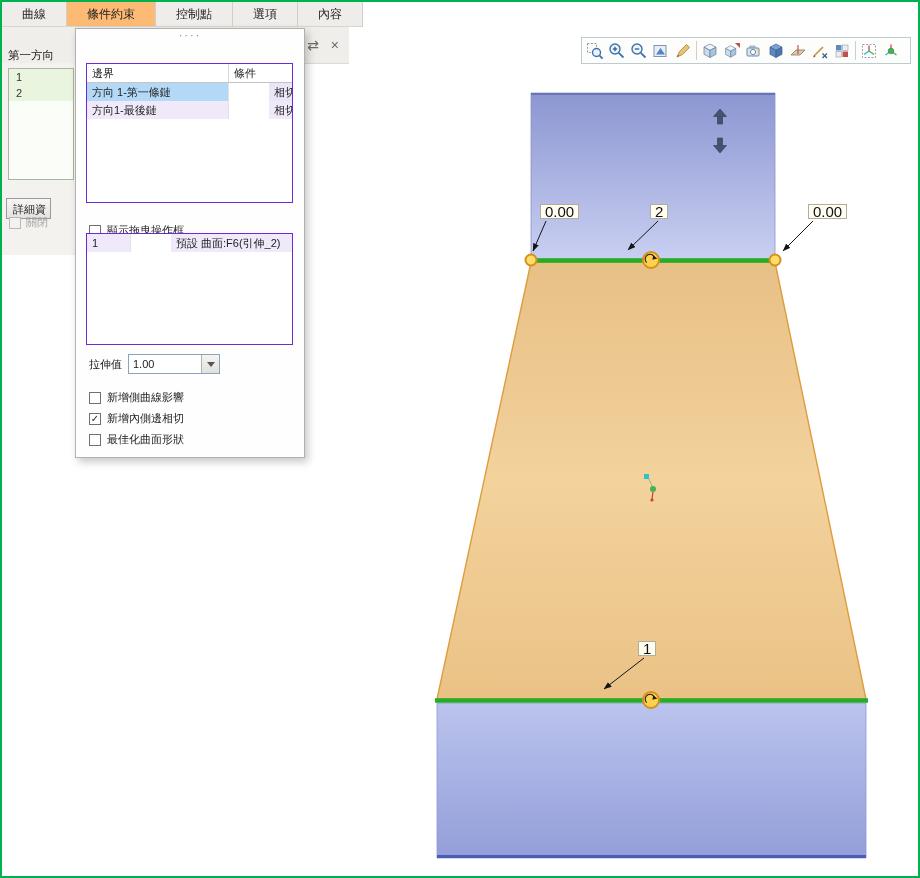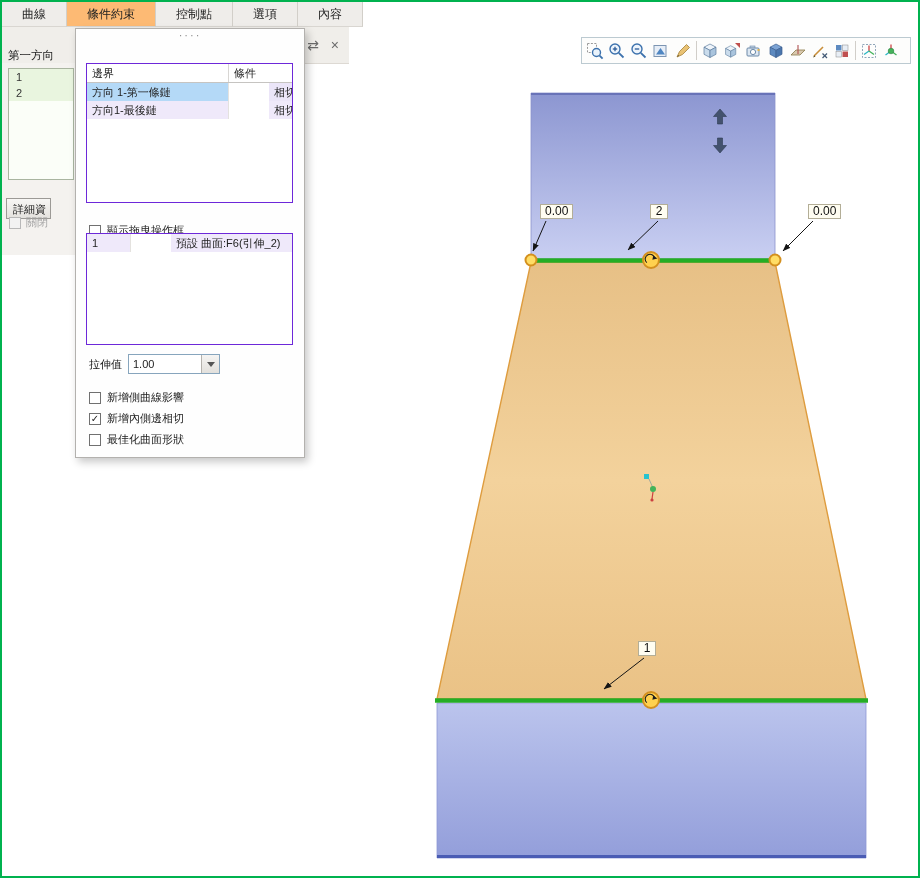--- a/index.html
+++ b/index.html
@@ -63,21 +63,21 @@
   
   .gtoolbar{position:absolute;left:581px;top:37px;width:330px;height:27px;background:#fdfdfc;
             border:1px solid #bccad1;box-sizing:border-box;display:flex;align-items:center;
             padding:0 2px;z-index:5;}
   .tbtn{width:22px;height:22px;display:flex;align-items:center;justify-content:center;cursor:pointer;}
   .tsep{width:1px;height:19px;background:#d1cec9;margin:0 2px;}
 
   
   .canvas{position:absolute;inset:0;z-index:1;}
   .canvas svg{position:absolute;left:0;top:0;}
-  .dim{position:absolute;z-index:2;background:#fffdf1;border:1px solid #b3ae97;font-size:12px;
+  .dim{position:absolute;z-index:2;background:#fffdf1;border:1px solid #b3ae97;font-size:15px;
        line-height:13px;padding:0 4px;color:#111;cursor:pointer;min-width:8px;text-align:center;}
 </style>
 </head>
 <body>
 
 <div class="canvas">
   <svg width="920" height="878" viewBox="0 0 920 878">
     <defs>
       <linearGradient id="gTop" x1="0" y1="0" x2="0" y2="1">
         <stop offset="0" stop-color="#8c96d1"></stop>

